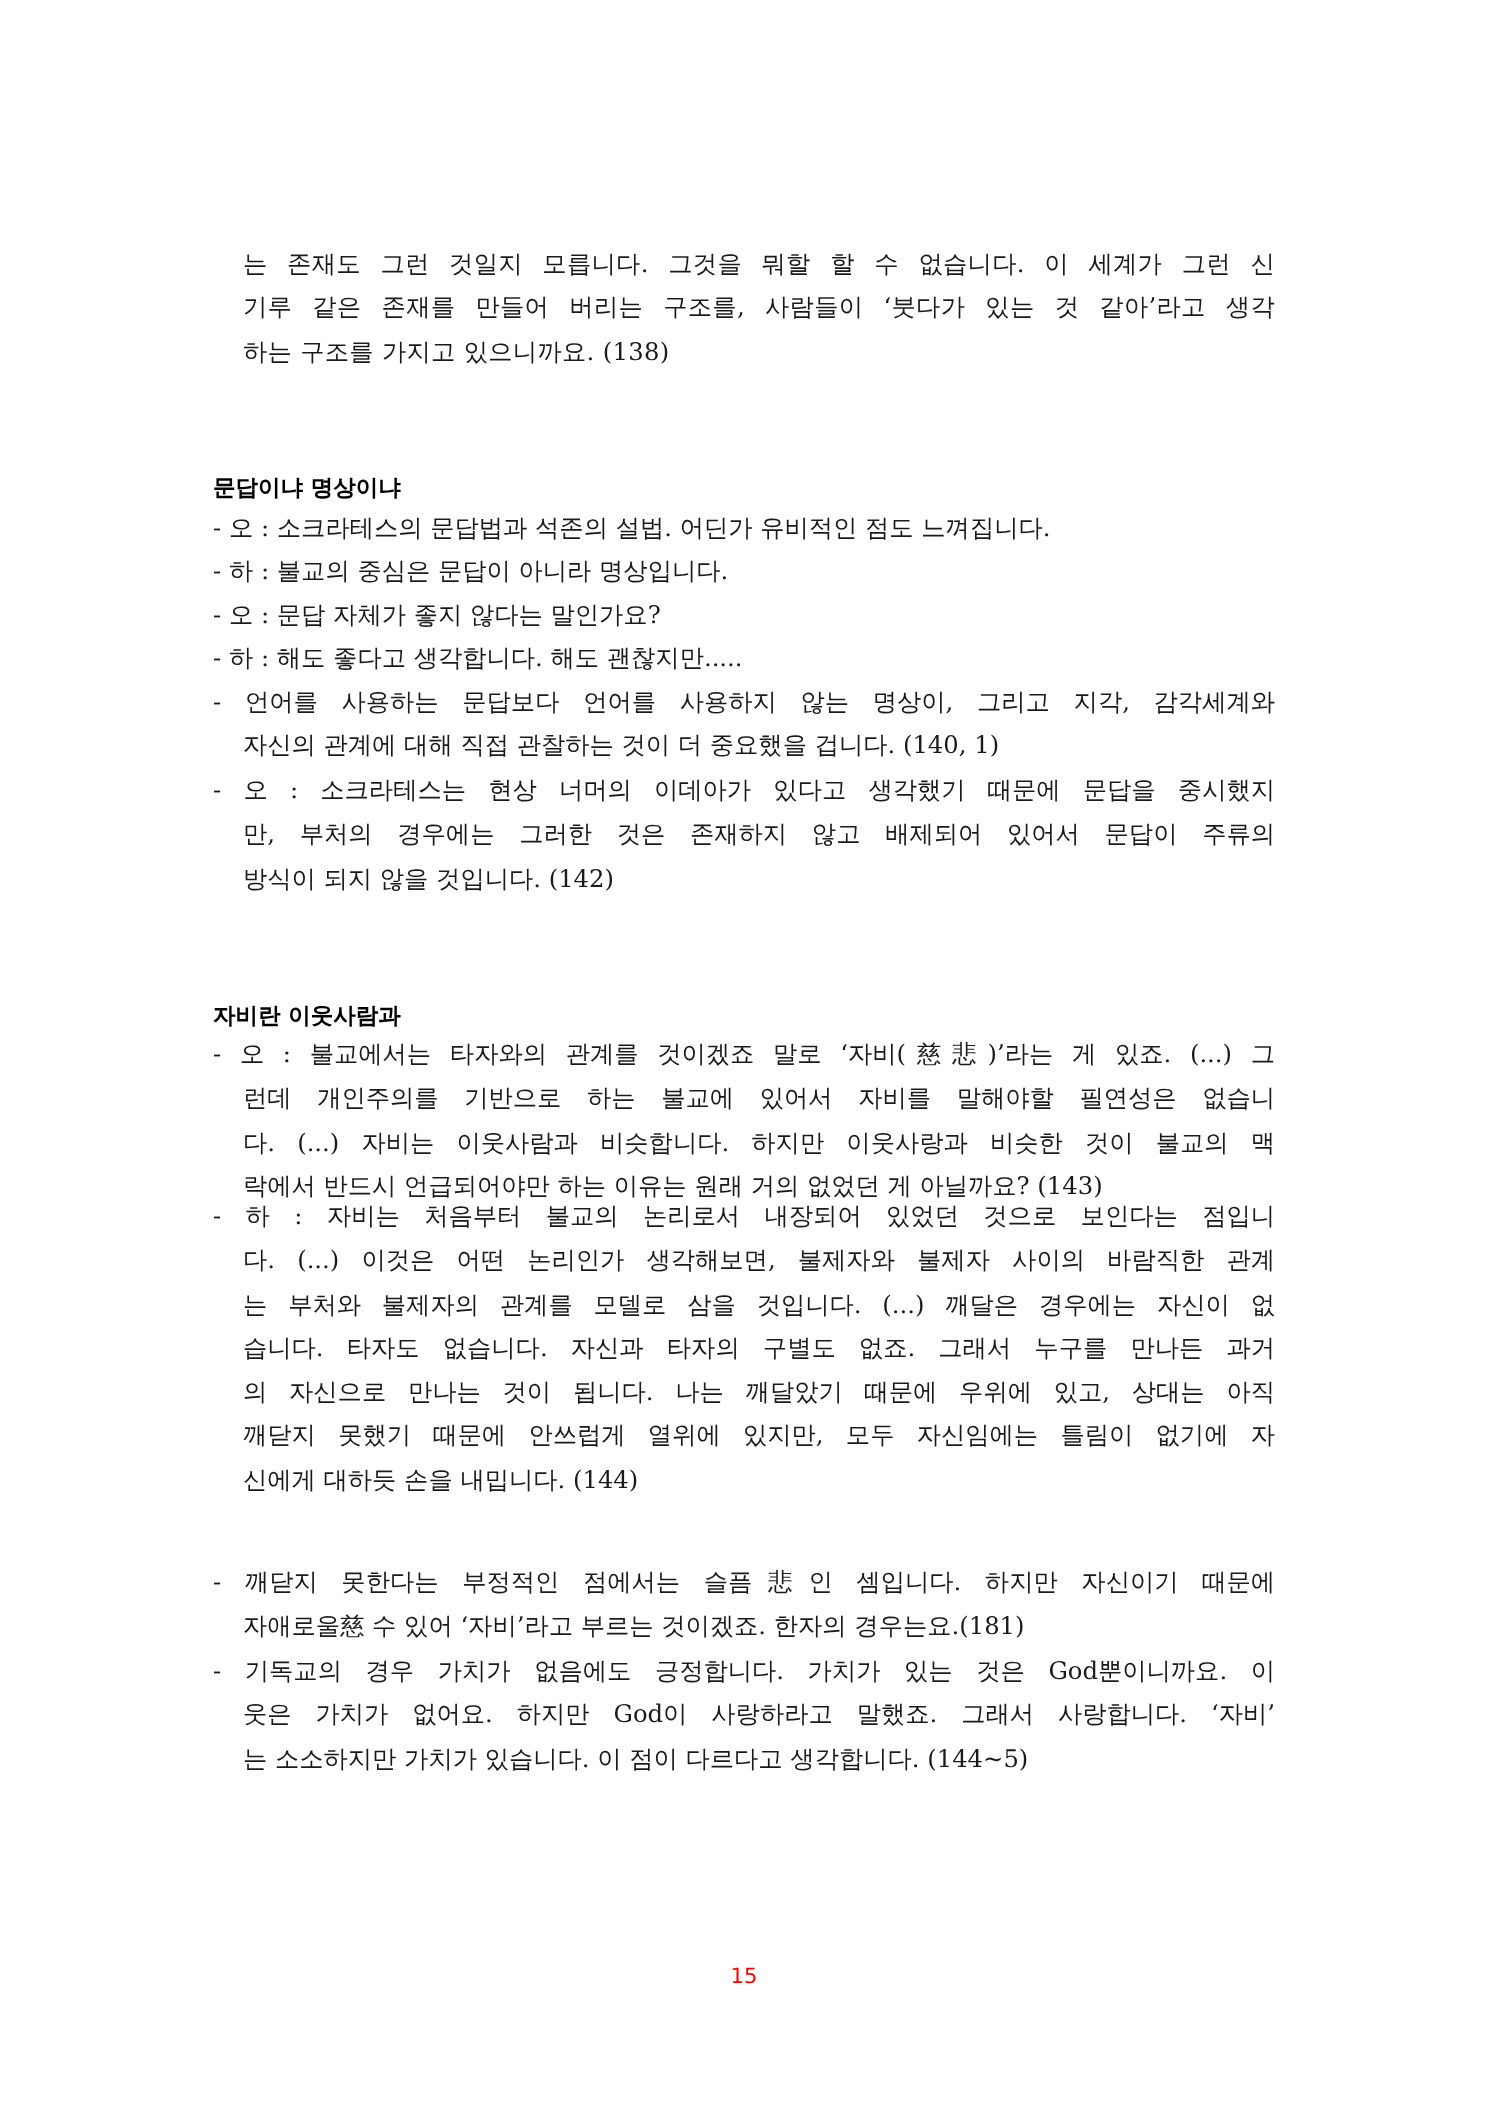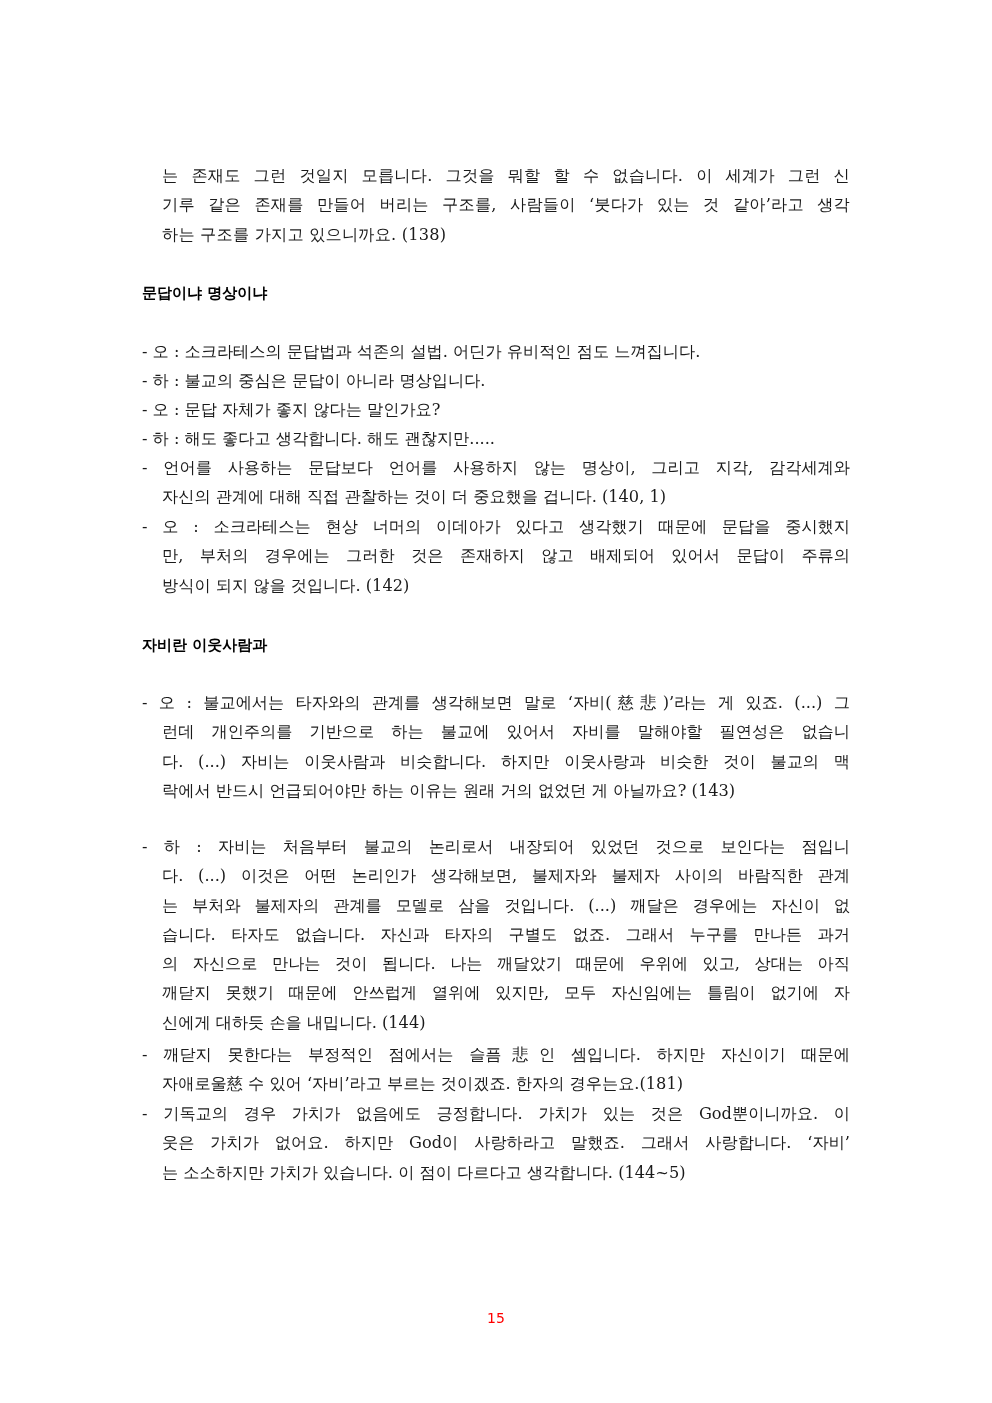--- a/index.html
+++ b/index.html
@@ -9,21 +9,21 @@
   .para { position: absolute; left: 142px; width: 708px; font-size: 16.2px; line-height: 29.3px;
           letter-spacing: 0.2px; text-align: justify; }
   .para .ln { display: block; white-space: nowrap; text-align-last: justify; text-align: justify; }
   .para .ln.last { text-align-last: left; }
   .indent { padding-left: 20px; }
   .item { position: absolute; left: 142px; width: 708px; font-size: 16.2px; line-height: 29.3px; }
   .item .ln { display: block; white-space: nowrap; text-align: justify; text-align-last: justify; }
   .item .ln.last { text-align-last: left; }
   .item .ln.cont { padding-left: 20px; }
   .heading { position: absolute; left: 142px; font-family: "DejaVu Sans", "Liberation Sans", sans-serif;
-             font-weight: bold; font-size: 15px; color: #000; }
+             font-weight: bold; font-size: 15px; color: #000; margin-top: 32px; }
   .page-number { position: absolute; left: 0; width: 992px; top: 1310px; text-align: center;
                  font-family: "DejaVu Sans", "Liberation Sans", sans-serif; font-size: 14px; color: #ff0000; }
 </style>
 </head>
 <body>
 
 <div class="page">
 
   <div class="para indent" style="top:161px; left:142px; width:688px; padding-left:20px;">
     <span class="ln">는 존재도 그런 것일지 모릅니다. 그것을 뭐할 할 수 없습니다. 이 세계가 그런 신</span>
@@ -51,26 +51,26 @@
   </div>
   <div class="item" style="top:512px;">
     <span class="ln">- 오 : 소크라테스는 현상 너머의 이데아가 있다고 생각했기 때문에 문답을 중시했지</span>
     <span class="ln cont">만, 부처의 경우에는 그러한 것은 존재하지 않고 배제되어 있어서 문답이 주류의</span>
     <span class="ln cont last">방식이 되지 않을 것입니다. (142)</span>
   </div>
 
   <div class="heading" style="top:636px;">자비란 이웃사람과</div>
 
   <div class="item" style="top:688px;">
-    <span class="ln">- 오 : 불교에서는 타자와의 관계를 생각해보면 말로 ‘자비(慈悲)’라는 게 있죠. (...) 그</span>
+    <span class="ln">- 오 : 불교에서는 타자와의 관계를 것이겠죠 말로 ‘자비(慈悲)’라는 게 있죠. (...) 그</span>
     <span class="ln cont">런데 개인주의를 기반으로 하는 불교에 있어서 자비를 말해야할 필연성은 없습니</span>
     <span class="ln cont">다. (...) 자비는 이웃사람과 비슷합니다. 하지만 이웃사랑과 비슷한 것이 불교의 맥</span>
     <span class="ln cont last">락에서 반드시 언급되어야만 하는 이유는 원래 거의 없었던 게 아닐까요? (143)</span>
   </div>
-  <div class="item" style="top:832px;">
+  <div class="item" style="top:796px;">
     <span class="ln">- 하 : 자비는 처음부터 불교의 논리로서 내장되어 있었던 것으로 보인다는 점입니</span>
     <span class="ln cont">다. (...) 이것은 어떤 논리인가 생각해보면, 불제자와 불제자 사이의 바람직한 관계</span>
     <span class="ln cont">는 부처와 불제자의 관계를 모델로 삼을 것입니다. (...) 깨달은 경우에는 자신이 없</span>
     <span class="ln cont">습니다. 타자도 없습니다. 자신과 타자의 구별도 없죠. 그래서 누구를 만나든 과거</span>
     <span class="ln cont">의 자신으로 만나는 것이 됩니다. 나는 깨달았기 때문에 우위에 있고, 상대는 아직</span>
     <span class="ln cont">깨닫지 못했기 때문에 안쓰럽게 열위에 있지만, 모두 자신임에는 틀림이 없기에 자</span>
     <span class="ln cont last">신에게 대하듯 손을 내밉니다. (144)</span>
   </div>
   <div class="item" style="top:1040px;">
     <span class="ln">- 깨닫지 못한다는 부정적인 점에서는 슬픔悲인 셈입니다. 하지만 자신이기 때문에</span>

